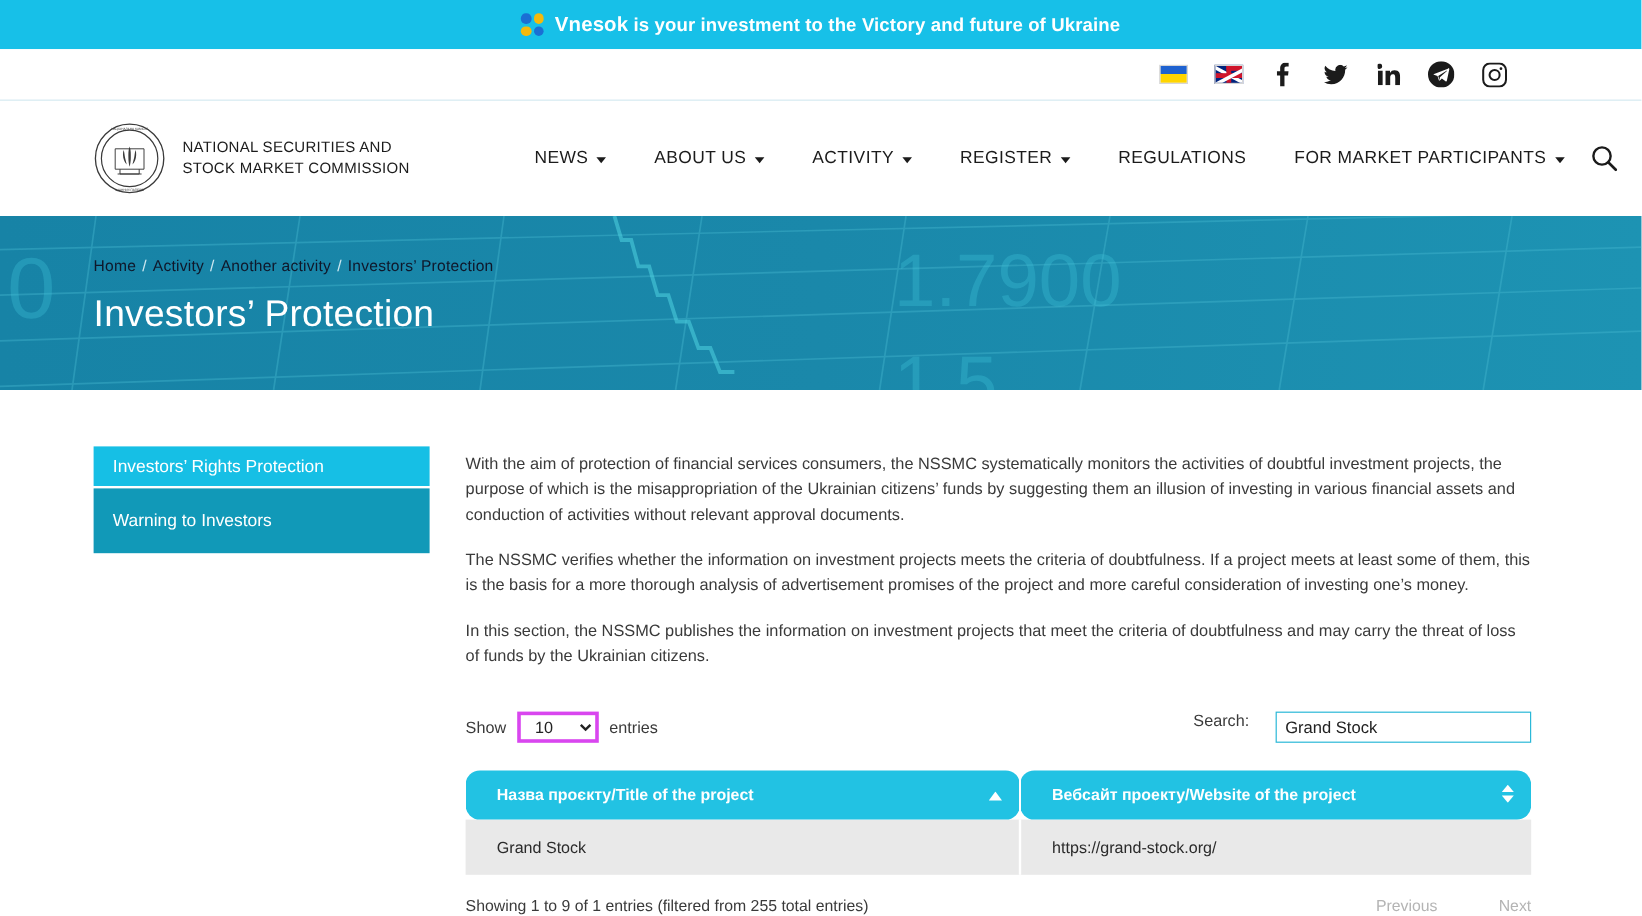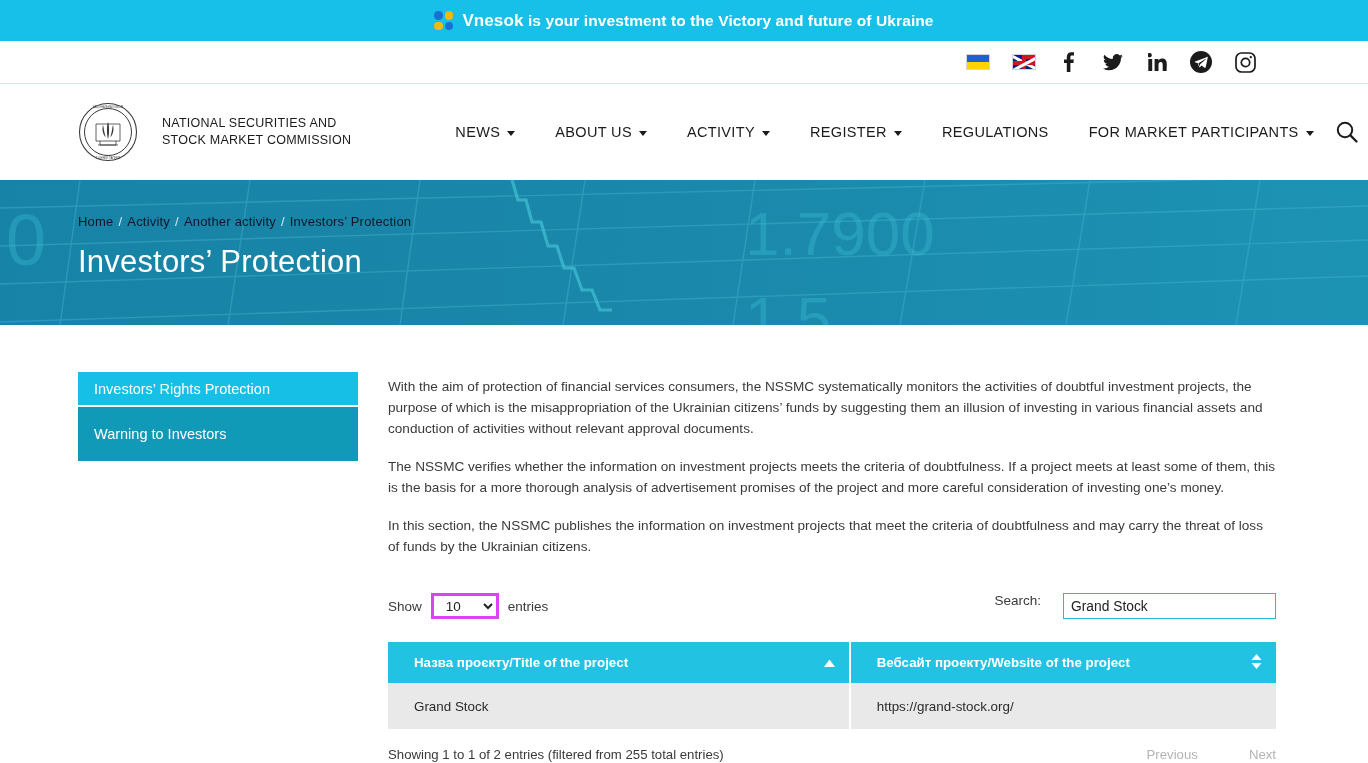--- a/index.html
+++ b/index.html
@@ -52,21 +52,21 @@
   }
   .soc { width:22px; height:22px; display:flex; align-items:center; justify-content:center; cursor:pointer; }
   .soc svg { display:block; }
 
   
   .header {
     height:96px; background:#fff;
     display:flex; align-items:center;
     padding:0 112px 0 78px;
   }
-  .brandblock { display:flex; align-items:center; gap:24px; flex:0 0 auto; }
+  .brandblock { display:flex; align-items:center; gap:14px; flex:0 0 auto; }
   .emblem { width:60px; height:60px; flex:0 0 auto; }
   .brandname {
     font-size:12.5px; line-height:17px; color:#1b1b1b; letter-spacing:.25px;
     white-space:pre-line;
   }
   .nav { display:flex; align-items:center; gap:4px; margin-left:86px; flex:1 1 auto; }
   .nav-item {
     display:flex; align-items:center; gap:7px;
     font-size:14.5px; color:#1b1b1b; letter-spacing:.35px;
     padding:0 18px; cursor:pointer; white-space:nowrap;
@@ -124,20 +124,21 @@
     font-size:13.8px; font-family:"Liberation Sans", sans-serif; color:#222;
     padding:0 7px; outline:none;
   }
 
   
   .dtable { width:100%; border-collapse:collapse; margin-top:23px; table-layout:fixed; }
   .dtable th {
     background:#22c2e3; color:#fff; font-size:13.3px; font-weight:bold;
     text-align:left; padding:13px 26px 13px 26px; position:relative; cursor:pointer;
     border-right:2px solid #fff;
+    border-radius:12px;
   }
   .dtable th:last-child { border-right:none; }
   .sort-ico { position:absolute; right:14px; top:50%; transform:translateY(-50%); }
   .dtable td {
     background:#e9e9e9; color:#2b2b2b; font-size:13.4px;
     padding:14px 26px; border-right:2px solid #fff; height:46px;
   }
   .dtable td:last-child { border-right:none; }
 
   .tbl-footer {
@@ -356,20 +357,20 @@
       </thead>
       <tbody>
         <tr>
           <td>Grand Stock</td>
           <td>https://grand-stock.org/</td>
         </tr>
       </tbody>
     </table>
 
     <div class="tbl-footer">
-      <div>Showing 1 to 1 of 2 entries (filtered from 255 total entries)</div>
+      <div>Showing 1 to 9 of 1 entries (filtered from 255 total entries)</div>
       <div class="pager">
         <span>Previous</span>
         <span>Next</span>
       </div>
     </div>
   </div>
 </div>
 
 </body></html>

